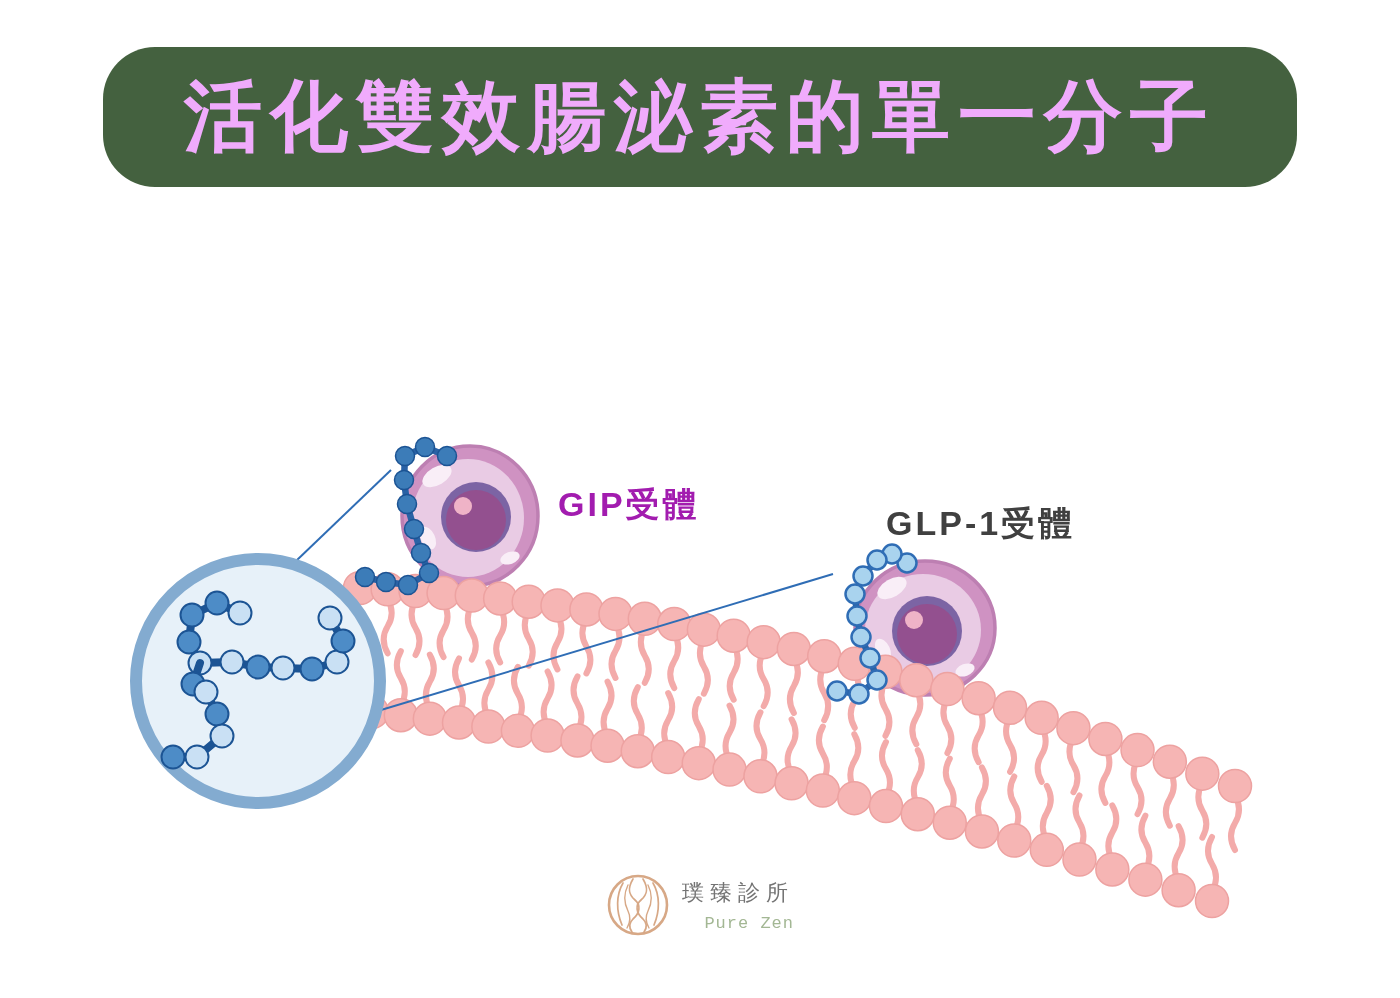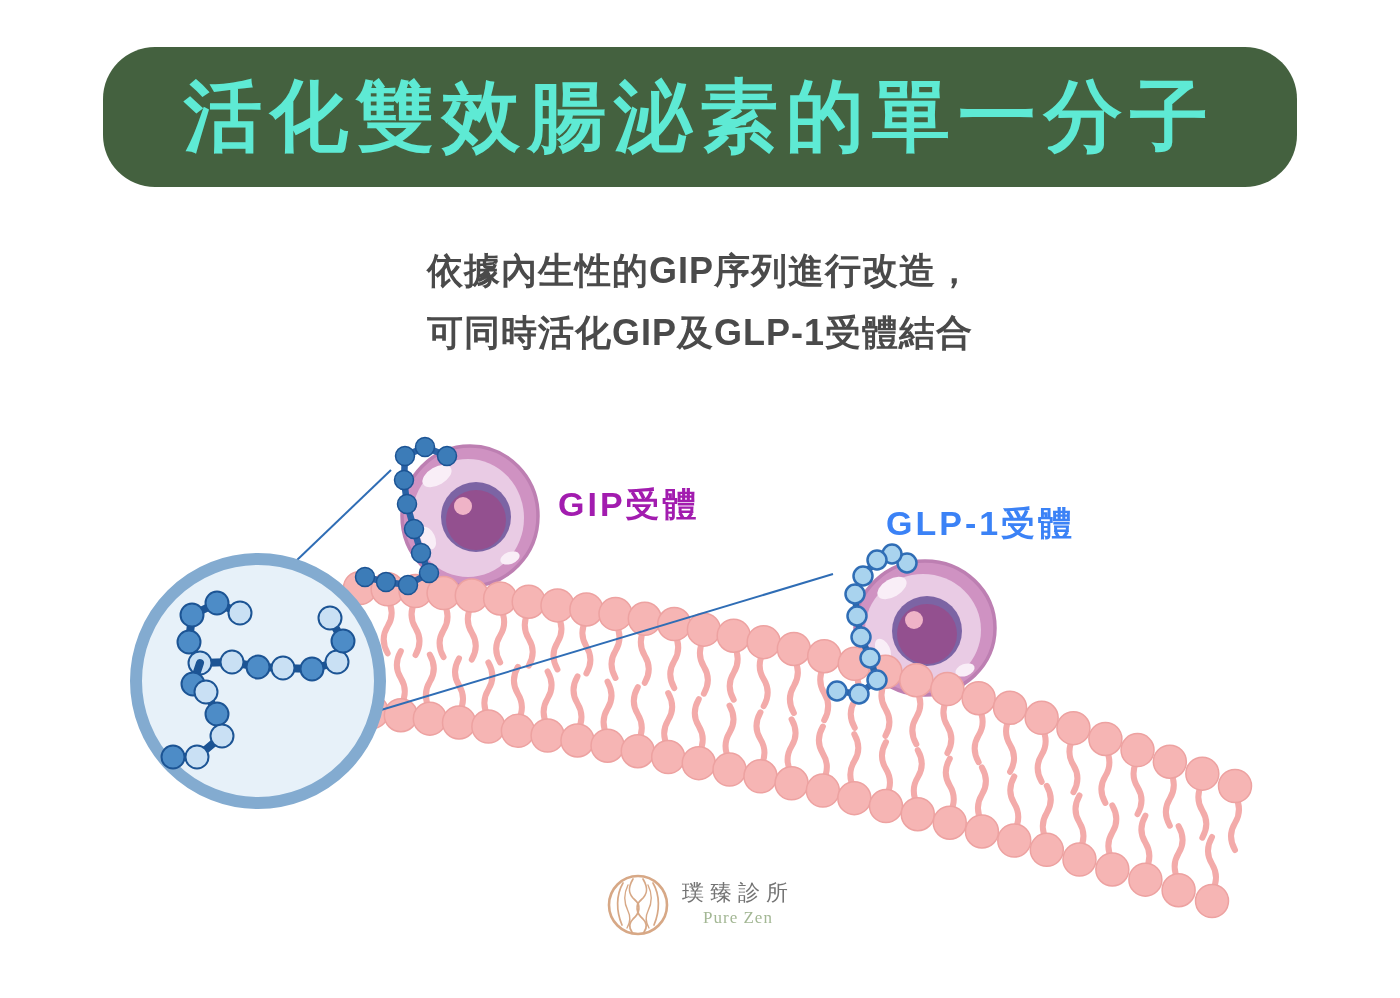--- a/index.html
+++ b/index.html
@@ -35,37 +35,33 @@
   
   .logo{position:absolute; left:606px; top:873px; display:flex; align-items:flex-start; --tan:#d7a886;}
   .logo-icon{width:64px; height:64px; flex:0 0 auto;}
   .logo-icon path, .logo-icon circle{stroke:var(--tan); fill:none; stroke-linecap:round;}
   .logo-text{margin-left:12px; padding-top:9px; width:112px;}
   .logo-name{
     font-size:22px; color:#8fa982; letter-spacing:6px;
     white-space:nowrap; line-height:1; font-weight:500;
   }
   .logo-en{
-    font-family:Liberation Serif, serif; font-size:17px; color:#a3b794;
-    text-align:center; line-height:1; margin-top:5px; letter-spacing:1px;
+    font-family:Liberation Mono, monospace; font-size:17px; color:#a3b794;
+    text-align:right; line-height:1; margin-top:11px; letter-spacing:1px;
   }
 </style>
 </head>
 <body>
 
 <div class="page">
 
   <div class="banner" style="background: rgb(68, 97, 63);">
-    <div class="banner-title" style="color: #5eead4;">活化雙效腸泌素的單一分子</div>
+    <div class="banner-title" style="color: #f0abfc;">活化雙效腸泌素的單一分子</div>
   </div>
 
-  <div class="subtitle" style="color: rgb(74, 74, 74);">
-    <div>依據內生性的GIP序列進行改造，</div>
-    <div>可同時活化GIP及GLP-1受體結合</div>
-  </div>
 
   <svg id="diagram-svg" class="diagram-svg" width="1400" height="998" viewBox="0 0 1400 998">
       <g>
         <ellipse cx="470" cy="516" rx="68" ry="70" fill="#cf92c2" stroke="#bd7fb2" stroke-width="3.5"></ellipse>
         <ellipse cx="468" cy="518" rx="56" ry="59" fill="#e9cbe4"></ellipse>
         <ellipse cx="437" cy="476" rx="16" ry="9" fill="#f9eef7" transform="rotate(-30 437 476)"></ellipse>
         <ellipse cx="428" cy="538" rx="12" ry="7" fill="#f9eef7" transform="rotate(65 428 538)"></ellipse>
         <ellipse cx="510" cy="558" rx="10" ry="6" fill="#f9eef7" transform="rotate(-20 510 558)"></ellipse>
         <circle cx="476" cy="517" r="35" fill="#7c64a4"></circle>
         <circle cx="476" cy="520" r="30" fill="#93508f"></circle>
@@ -256,21 +252,21 @@
           <circle cx="206" cy="692" r="11.5" fill="#c9e0f4" stroke="#1c5494" stroke-width="2"></circle>
           <circle cx="217" cy="714" r="11.5" fill="#4d8cc7" stroke="#1c5494" stroke-width="2"></circle>
           <circle cx="222" cy="736" r="11.5" fill="#c9e0f4" stroke="#1c5494" stroke-width="2"></circle>
           <circle cx="197" cy="757" r="11.5" fill="#c9e0f4" stroke="#1c5494" stroke-width="2"></circle>
           <circle cx="173" cy="757" r="11.5" fill="#4d8cc7" stroke="#1c5494" stroke-width="2"></circle>
         </g>
       </g>
     </svg>
 
   <div class="receptor-label label-gip" style="color: #a21caf;">GIP受體</div>
-  <div class="receptor-label label-glp1" style="color: #3b82f6;">GLP-1受體</div>
+  <div class="receptor-label label-glp1" style="color: #404040;">GLP-1受體</div>
 
   <div class="logo" style="--tan: #d7a886;">
     <svg class="logo-icon" viewBox="0 0 64 64">
       <circle cx="32" cy="32" r="29" stroke-width="2.6"></circle>
       <path d="M27 6 C 21 16, 23 22, 29 27 C 35 32, 34 40, 27 46 C 23 50, 23 55, 26 59" stroke-width="1.7"></path>
       <path d="M37 6 C 43 16, 41 22, 35 27 C 29 32, 30 40, 37 46 C 41 50, 41 55, 38 59" stroke-width="1.7"></path>
       <path d="M17 10 C 10 22, 10 38, 16 52" stroke-width="1.7"></path>
       <path d="M47 10 C 54 22, 54 38, 48 52" stroke-width="1.7"></path>
       <path d="M22 12 C 17 22, 18 30, 22 38 C 25 44, 24 50, 21 55" stroke-width="1.4"></path>
       <path d="M42 12 C 47 22, 46 30, 42 38 C 39 44, 40 50, 43 55" stroke-width="1.4"></path>

